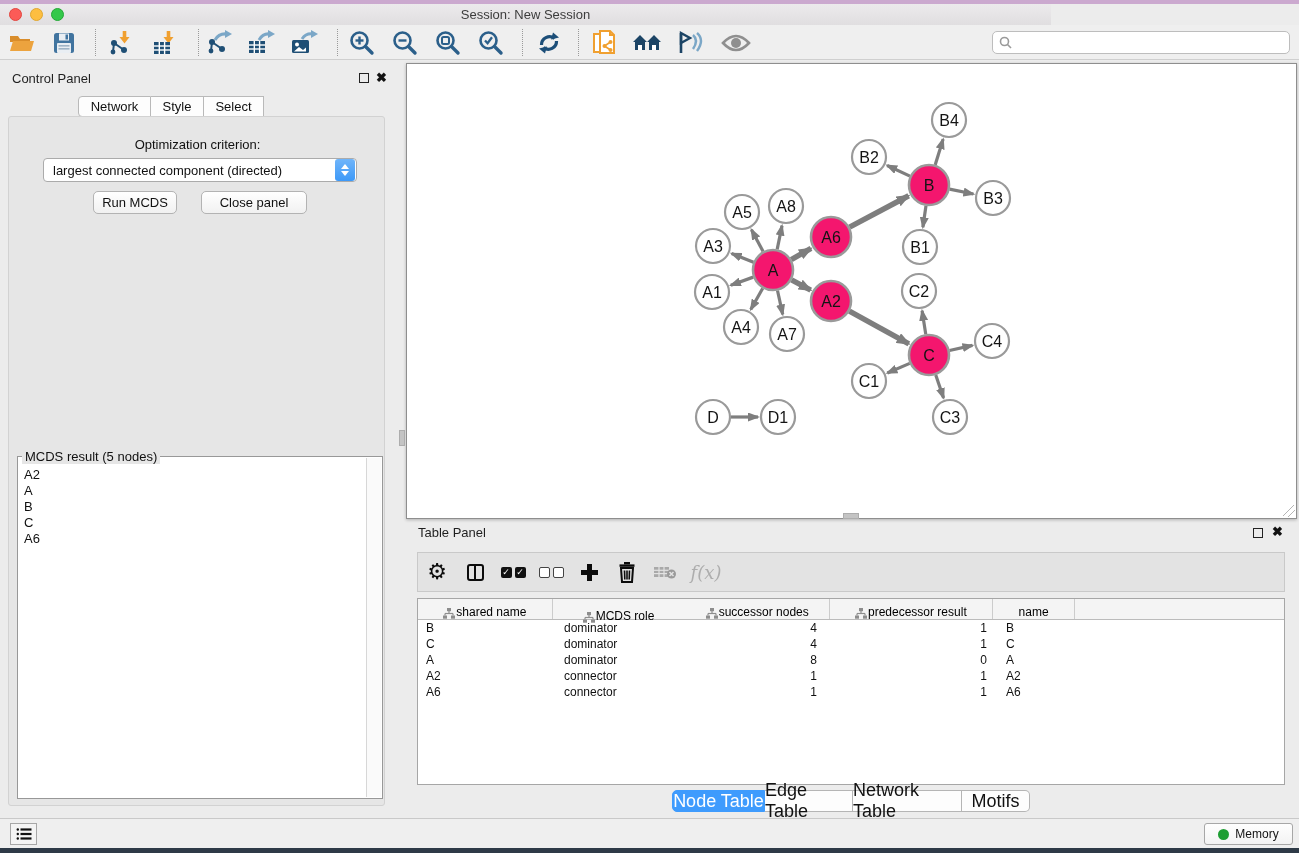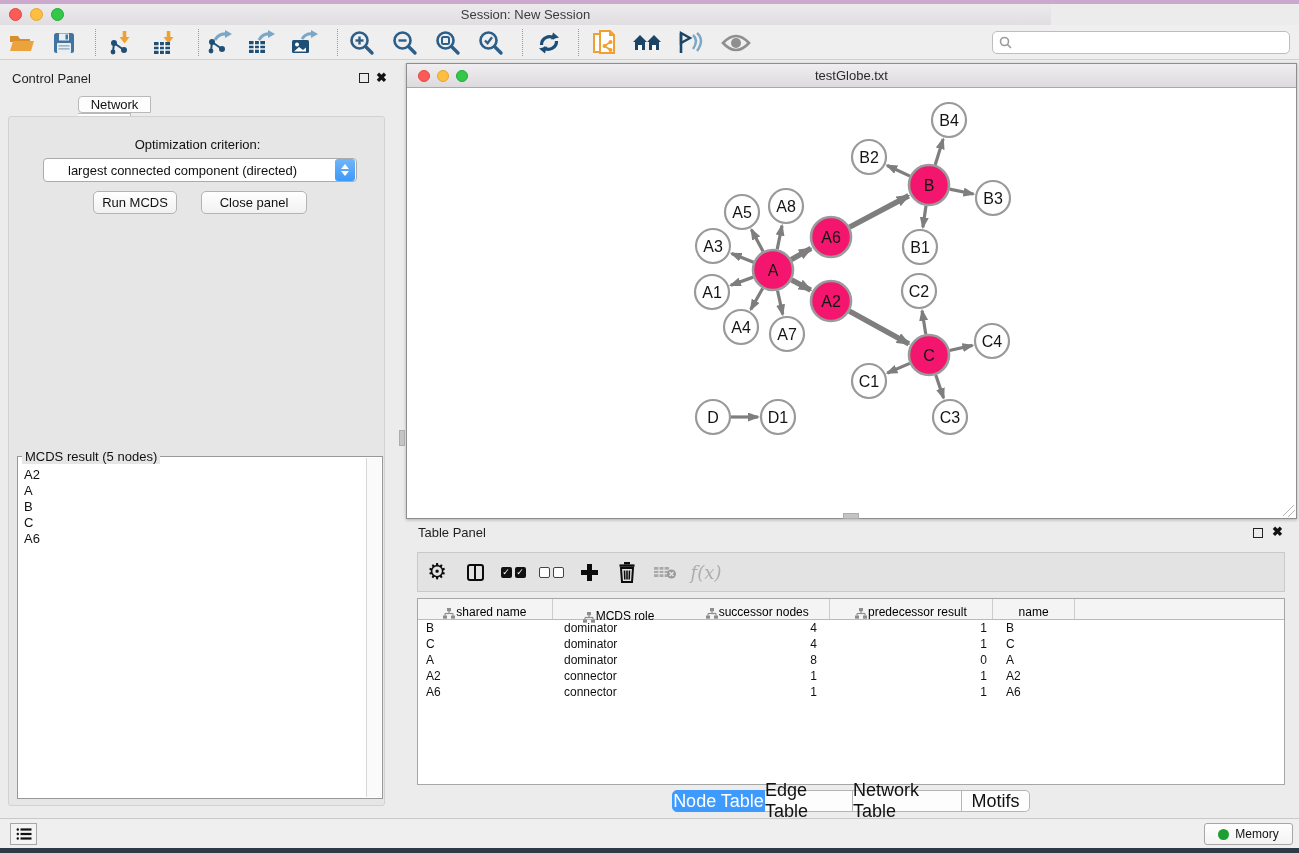--- a/index.html
+++ b/index.html
@@ -25,29 +25,29 @@
   .tb-btn { position:absolute; top:3px; width:34px; height:30px; display:flex; align-items:center; justify-content:center; cursor:default; }
   .tb-sep { position:absolute; top:4px; width:0; height:27px; border-left:1px dotted #9a9a9a; }
   .searchbox { position:absolute; top:6px; right:9px; width:298px; height:23px; background:#fff; border:1px solid #bdbdbd; border-radius:5px; display:flex; align-items:center; padding-left:6px; }
   .searchbox input { border:none; outline:none; flex:1; font-size:12px; margin-left:4px; background:transparent; font-family:"Liberation Sans",sans-serif; }
 
   
   .cpanel-header { left:0; top:65px; width:392px; height:28px; }
   .cpanel-title { position:absolute; left:12px; top:6px; font-size:13px; color:#1f1f1f; }
   .win-float { position:absolute; width:10px; height:10px; border:1.6px solid #222; top:8px; }
   .win-close { position:absolute; top:5px; font-size:13px; font-weight:bold; color:#111; }
-  .cpanel-tabs { left:78px; top:96px; height:14px; display:flex;flex-direction:column; }
+  .cpanel-tabs { left:78px; top:96px; height:14px; display:flex; }
   .ctab { height:21px; display:flex; align-items:center; justify-content:center; font-size:13px; background:#fdfdfd; border:1px solid #b9b9b9; border-left:none; color:#111; }
   .ctab:first-child { border-left:1px solid #b9b9b9; border-radius:4px 0 0 4px; }
   .ctab:last-child { border-radius:0 4px 4px 0; }
   .ctab.active { background:#6d28d9; border-color:#3e9bfd; color:#fff;margin-top:48px; }
   .cpanel-body { left:8px; top:116px; width:377px; height:690px; background:#e6e6e6; border:1px solid #d2d2d2; border-radius:3px; }
   .opt-label { position:absolute; left:0; width:377px; top:20px; text-align:center; font-size:13px; color:#111; }
   .dropdown { position:absolute; left:34px; top:41px; width:314px; height:24px; background:#fff; border:1px solid #ababab; border-radius:4px; display:flex; align-items:center; }
-  .dropdown-text { flex:1; font-size:13px; color:#111; padding-left:24px; white-space:nowrap; overflow:hidden; }
+  .dropdown-text { flex:1; font-size:13px; color:#111; padding-left:9px; white-space:nowrap; overflow:hidden; }
   .dropdown-stepper { width:20px; height:22px; margin-right:1px; border-radius:3px; background:linear-gradient(#70b5fa,#3d99f8); display:flex; flex-direction:column; align-items:center; justify-content:center; gap:2px; }
   .tri-up { width:0; height:0; border-left:4px solid transparent; border-right:4px solid transparent; border-bottom:5px solid #fff; }
   .tri-down { width:0; height:0; border-left:4px solid transparent; border-right:4px solid transparent; border-top:5px solid #fff; }
   .cp-btn { position:absolute; top:74px; height:23px; background:linear-gradient(#ffffff,#f1f1f1); border:1px solid #b3b3b3; border-radius:5px; font-size:13px; color:#111; display:flex; align-items:center; justify-content:center; }
   .result-box { position:absolute; left:8px; top:339px; width:366px; height:343px; background:#fff; border:1px solid #989898; }
   .result-legend { position:absolute; top:-8px; left:4px; background:#e6e6e6; padding:0 3px; font-size:13px; color:#111; }
   .result-list { position:absolute; left:4px; top:10px; right:18px; bottom:4px; overflow:hidden; }
   .result-item { font-size:13px; color:#111; line-height:16px; padding-left:2px; }
   .result-scroll { position:absolute; top:1px; right:1px; bottom:1px; width:15px; background:#fafafa; border-left:1px solid #d7d7d7; }
 
@@ -302,28 +302,20 @@
         <div class="result-item">A</div>
         <div class="result-item">B</div>
         <div class="result-item">C</div>
         <div class="result-item">A6</div>
       </div>
     <div class="result-scroll"></div>
   </div>
 </div>
 
 <div class="abs netwin">
-  <div class="netwin-titlebar">
-    <div class="netwin-lights">
-      <div class="light red"></div>
-      <div class="light yellow"></div>
-      <div class="light green"></div>
-    </div>
-    <div class="netwin-title">testGlobe.txt</div>
-  </div>
   <div class="netwin-canvas">
     <svg id="graph-svg" width="887" height="429" viewBox="0 0 887 429">
       <defs>
         <marker id="ah3" markerWidth="12" markerHeight="9" refX="10" refY="4.5" orient="auto" markerUnits="userSpaceOnUse">
           <path d="M0,0 L12,4.5 L0,9 z" fill="#7e7e7e"></path>
         </marker>
         <marker id="ah5" markerWidth="14" markerHeight="11" refX="12" refY="5.5" orient="auto" markerUnits="userSpaceOnUse">
           <path d="M0,0 L14,5.5 L0,11 z" fill="#7e7e7e"></path>
         </marker>
       </defs>

